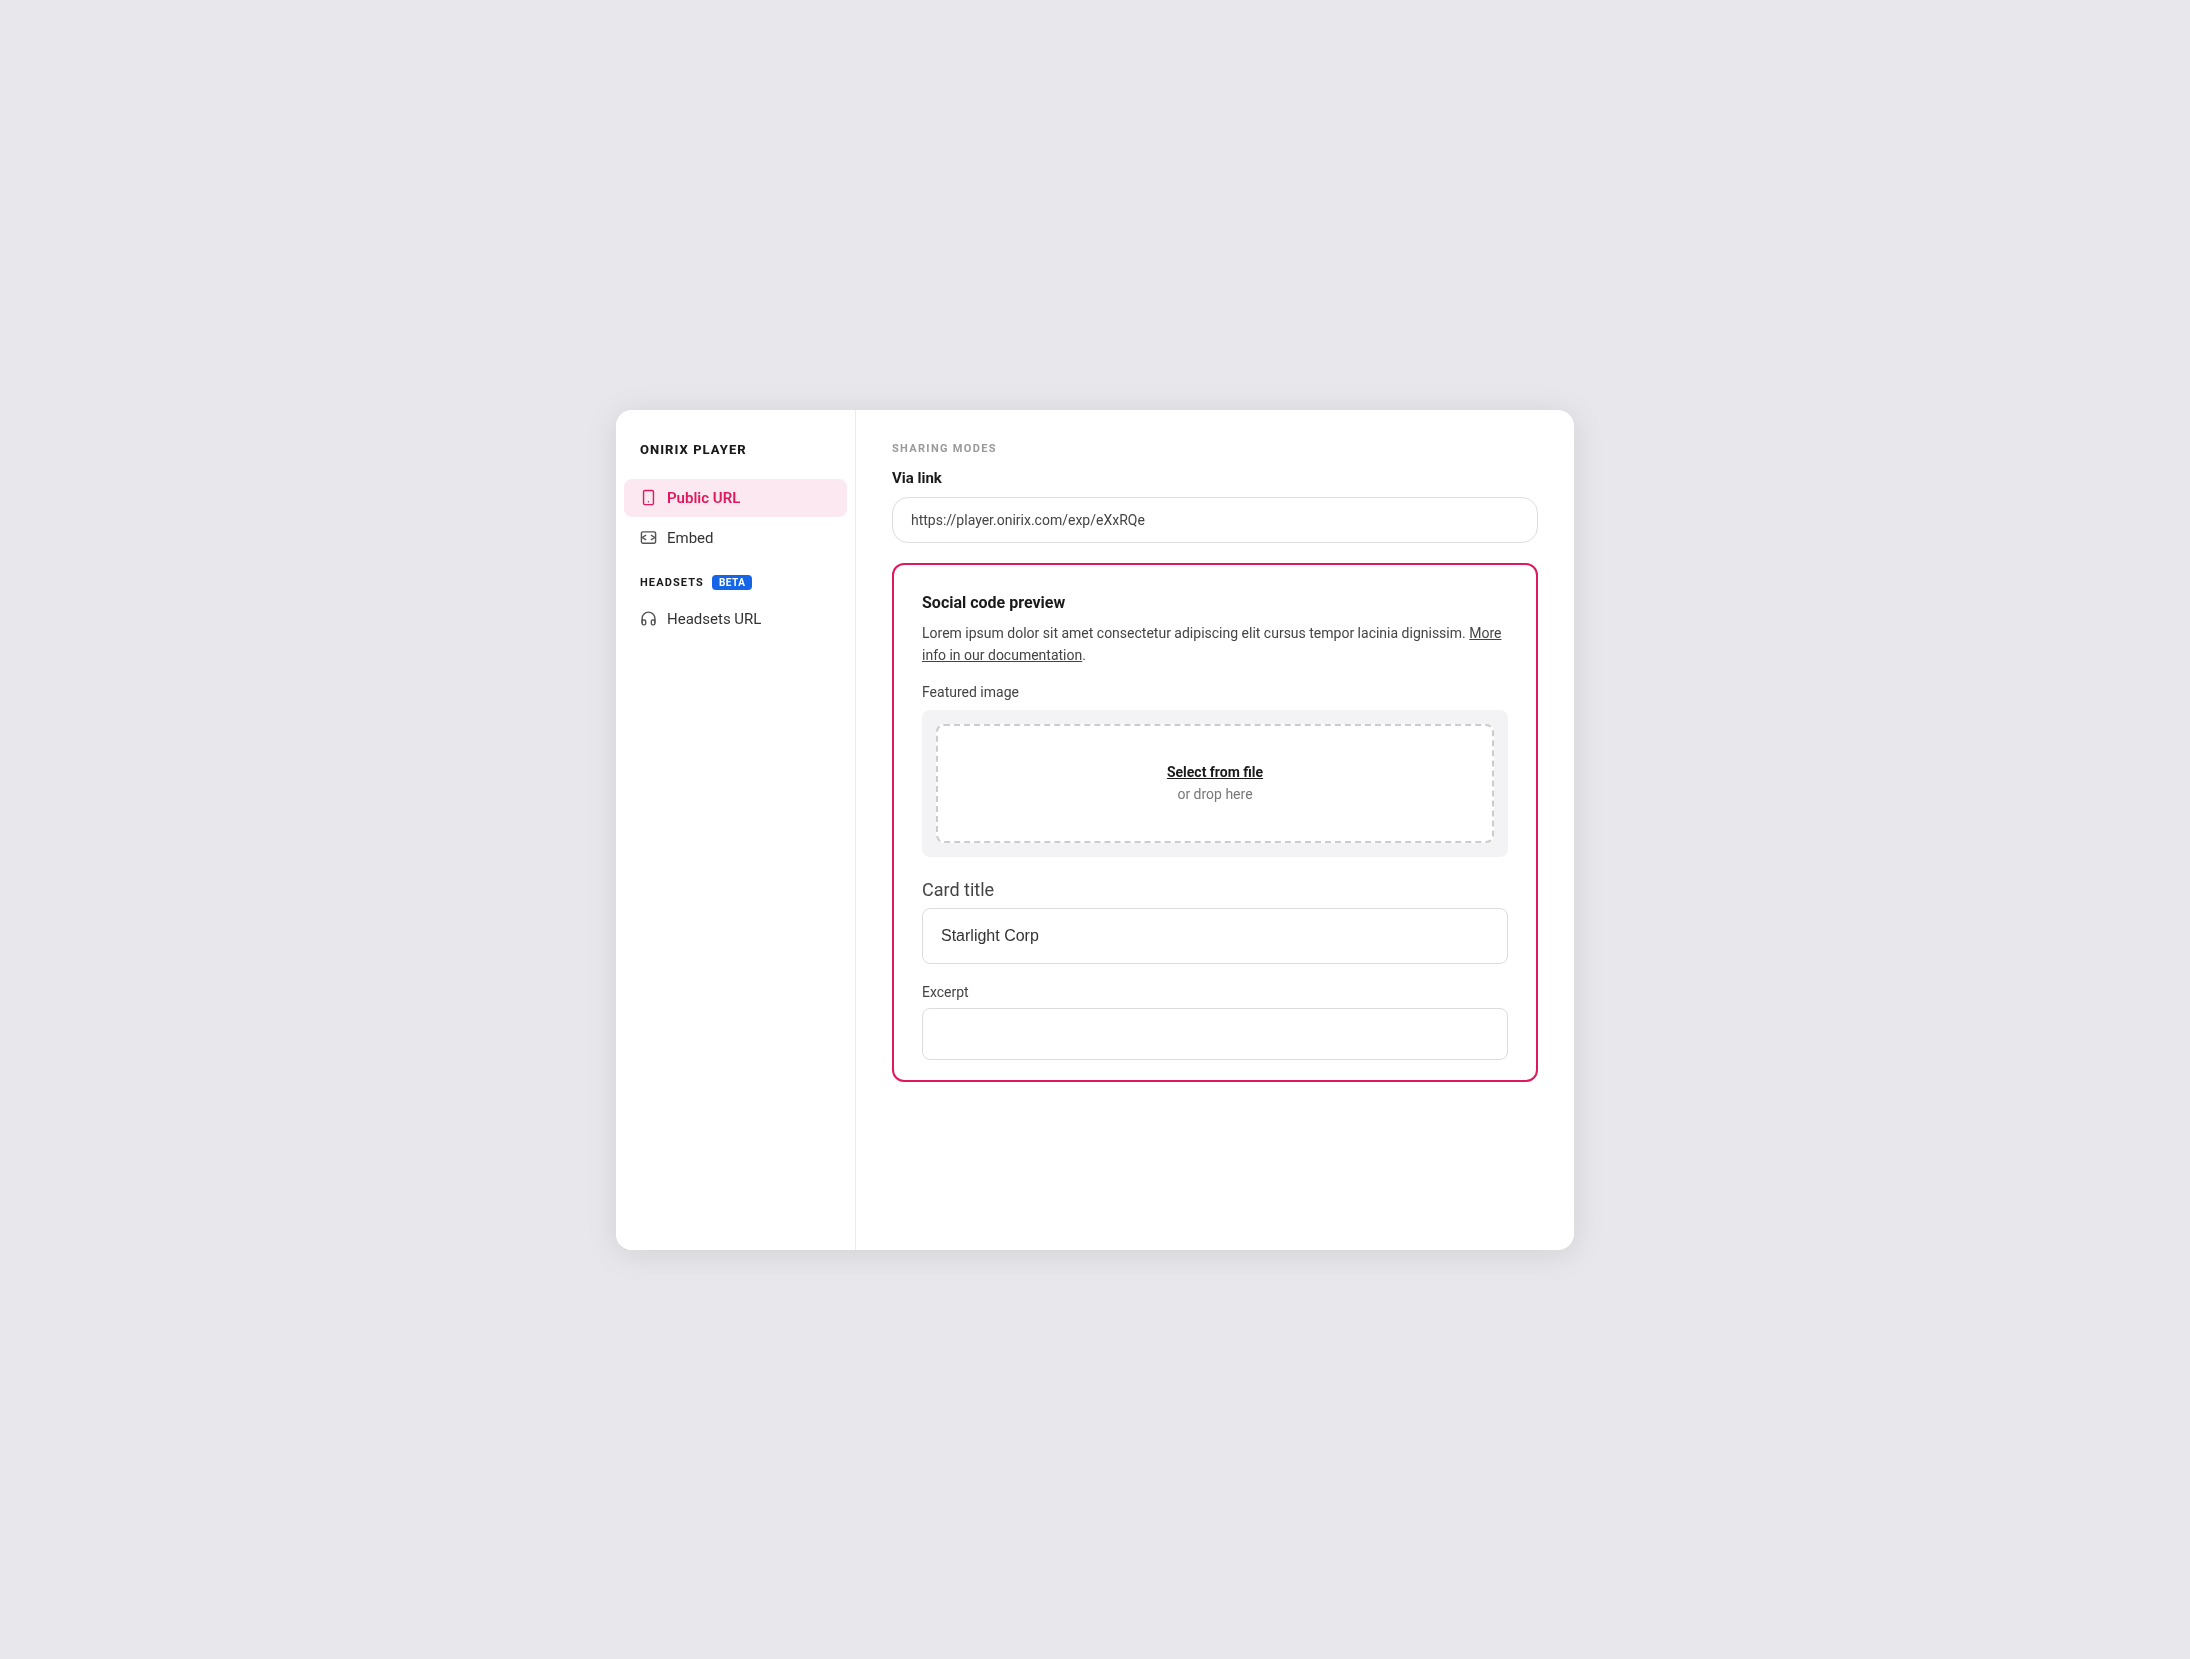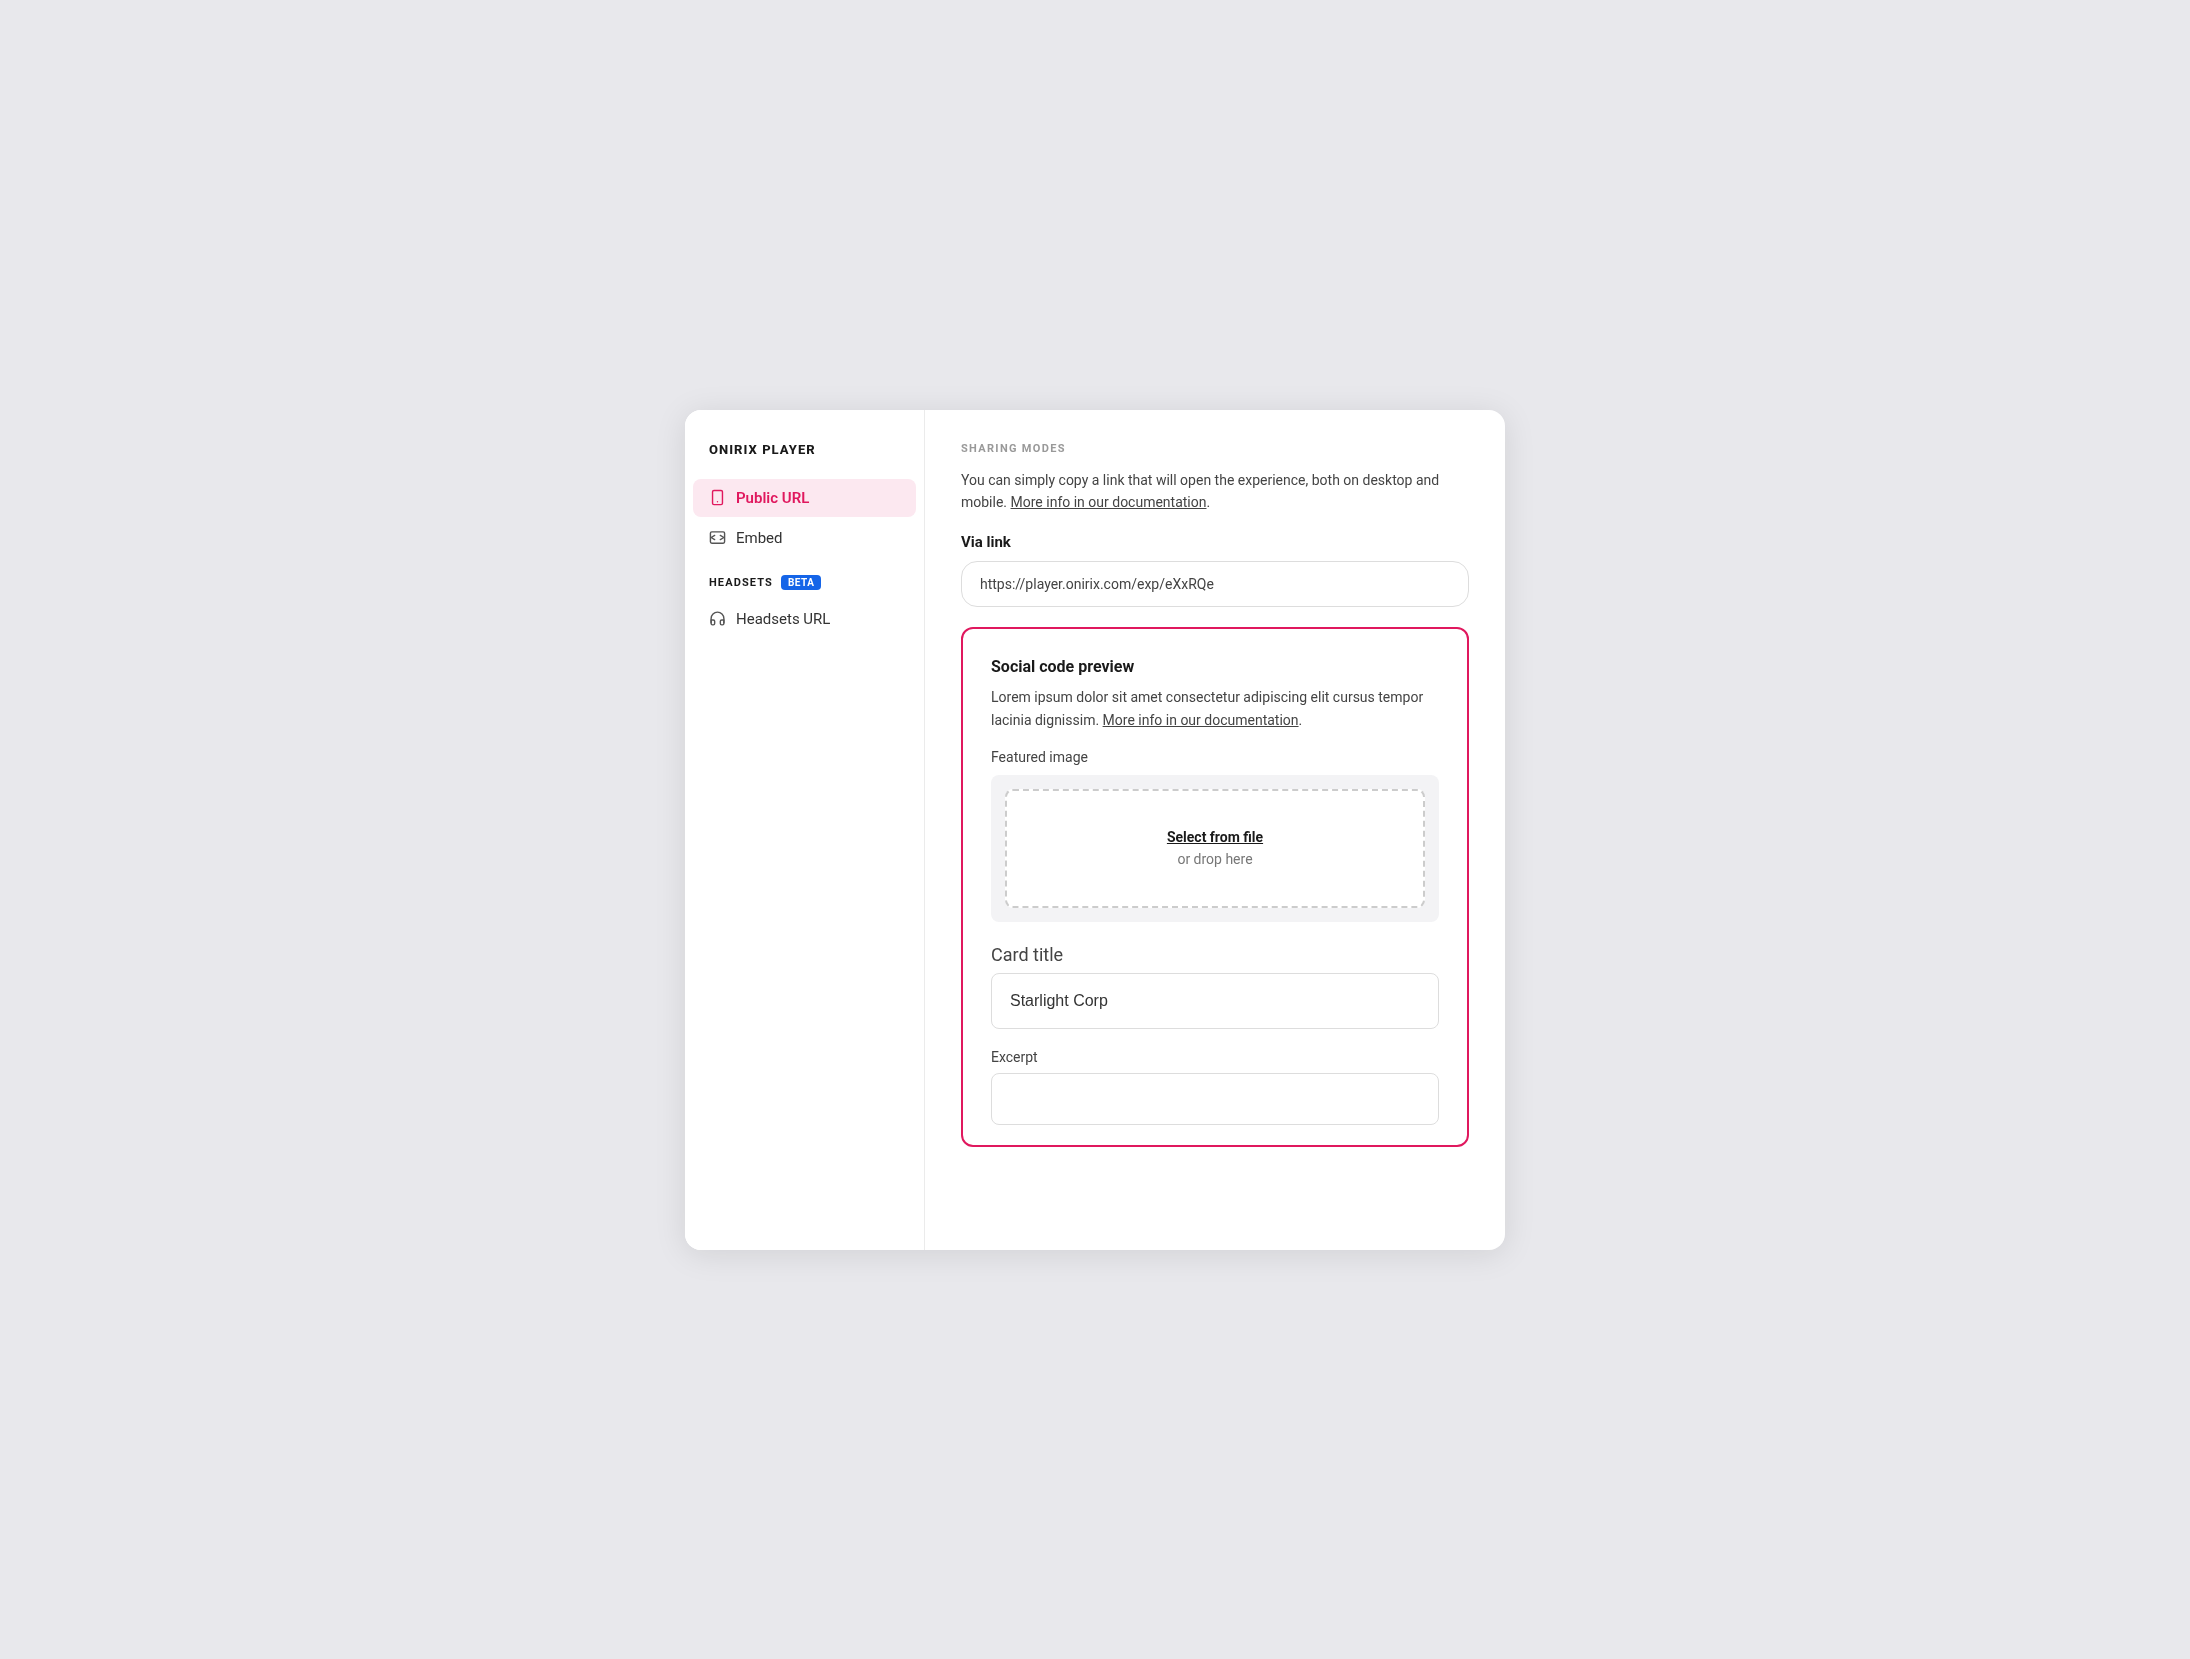--- a/index.html
+++ b/index.html
@@ -10,21 +10,21 @@
       justify-content: center;
       min-height: 100vh;
       font-family: -apple-system, BlinkMacSystemFont, 'Segoe UI', Roboto, sans-serif;
     }
 
     .main-card {
       background: #ffffff;
       border-radius: 16px;
       box-shadow: 0 4px 32px rgba(0,0,0,0.10);
       display: flex;
-      width: 820px;
+      width: 958px;
       min-height: 840px;
       overflow: hidden;
     }
 
     
     .sidebar {
       width: 240px;
       min-width: 240px;
       background: #ffffff;
       border-right: 1px solid #ebebeb;
@@ -301,24 +301,20 @@
           <path d="M21 19a2 2 0 0 1-2 2h-1a2 2 0 0 1-2-2v-3a2 2 0 0 1 2-2h3z"></path>
           <path d="M3 19a2 2 0 0 0 2 2h1a2 2 0 0 0 2-2v-3a2 2 0 0 0-2-2H3z"></path>
         </svg>
       </span>
       <span>Headsets URL</span>
     </div>
   </div>
 
   <div class="main-content">
     <div class="section-header">SHARING MODES</div>
-    <p class="sharing-desc">
-      <span>You can simply copy a link that will open the experience, both on desktop and mobile.</span>
-      <a href="#">More info in our documentation</a>.
-    </p>
 
     <div class="via-label">Via link</div>
     <div class="url-box">https://player.onirix.com/exp/eXxRQe</div>
 
 
     <div class="social-preview-card">
       <div class="social-preview-title">Social code preview</div>
       <p class="social-preview-desc">
         <span>Lorem ipsum dolor sit amet consectetur adipiscing elit cursus tempor lacinia dignissim.</span>
         <a href="#">More info in our documentation</a>.

